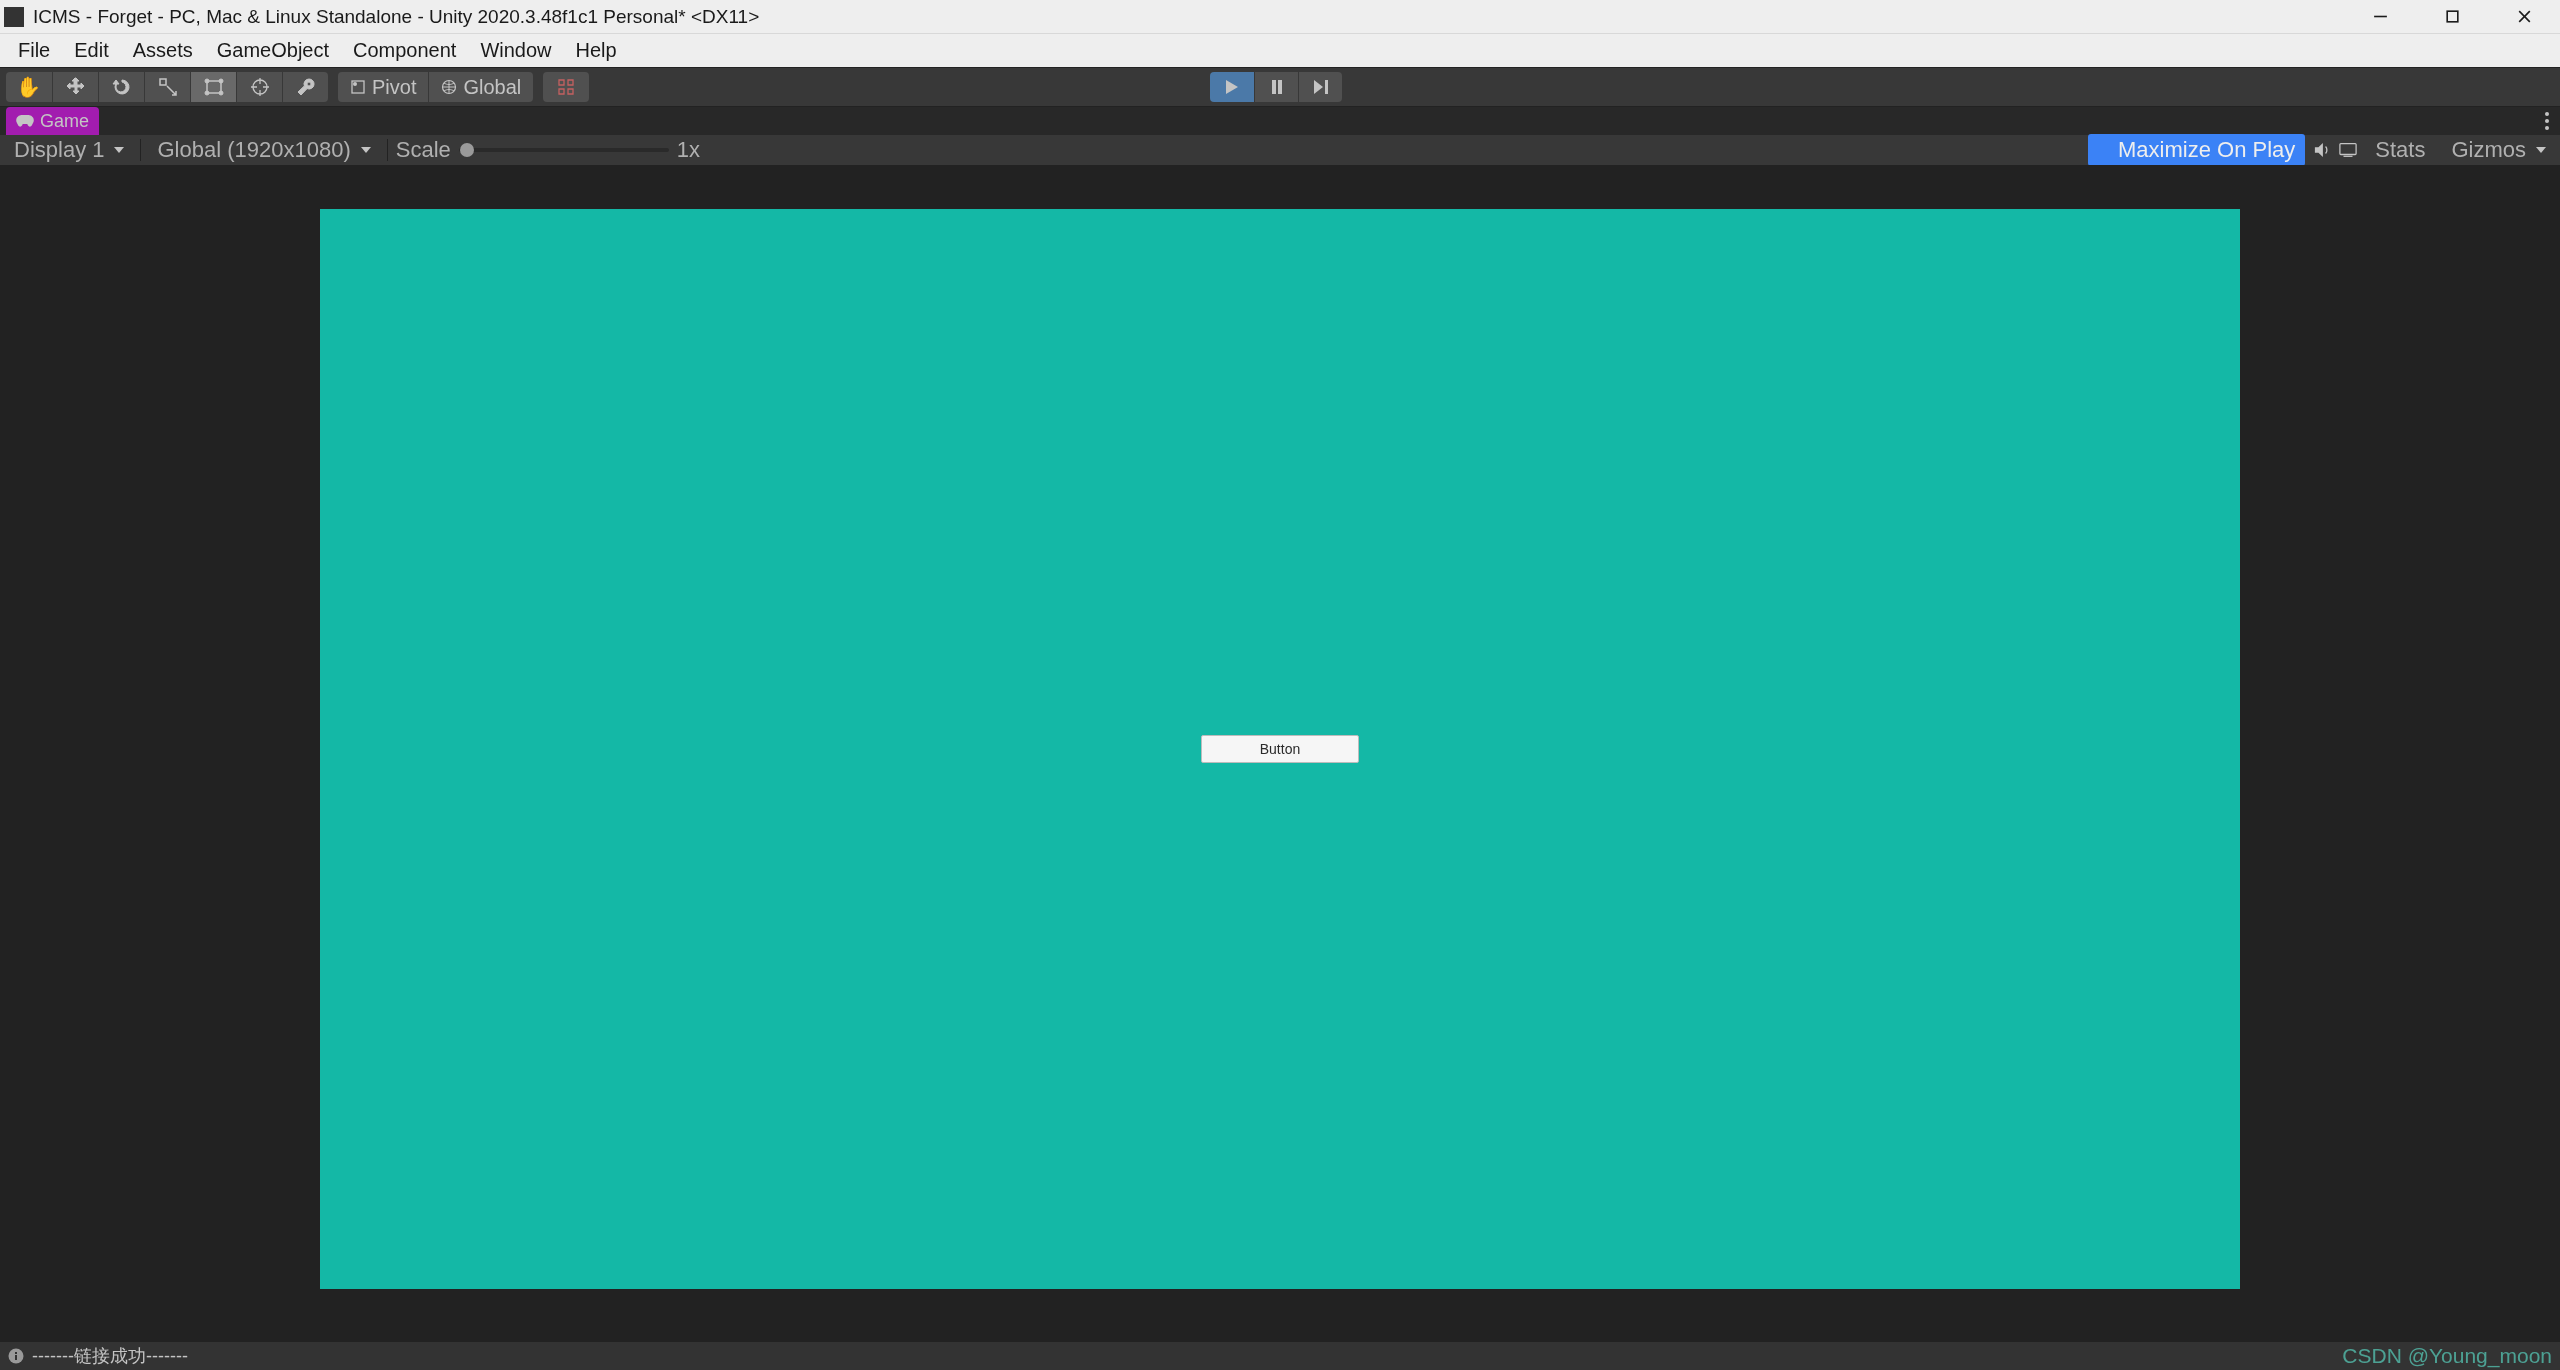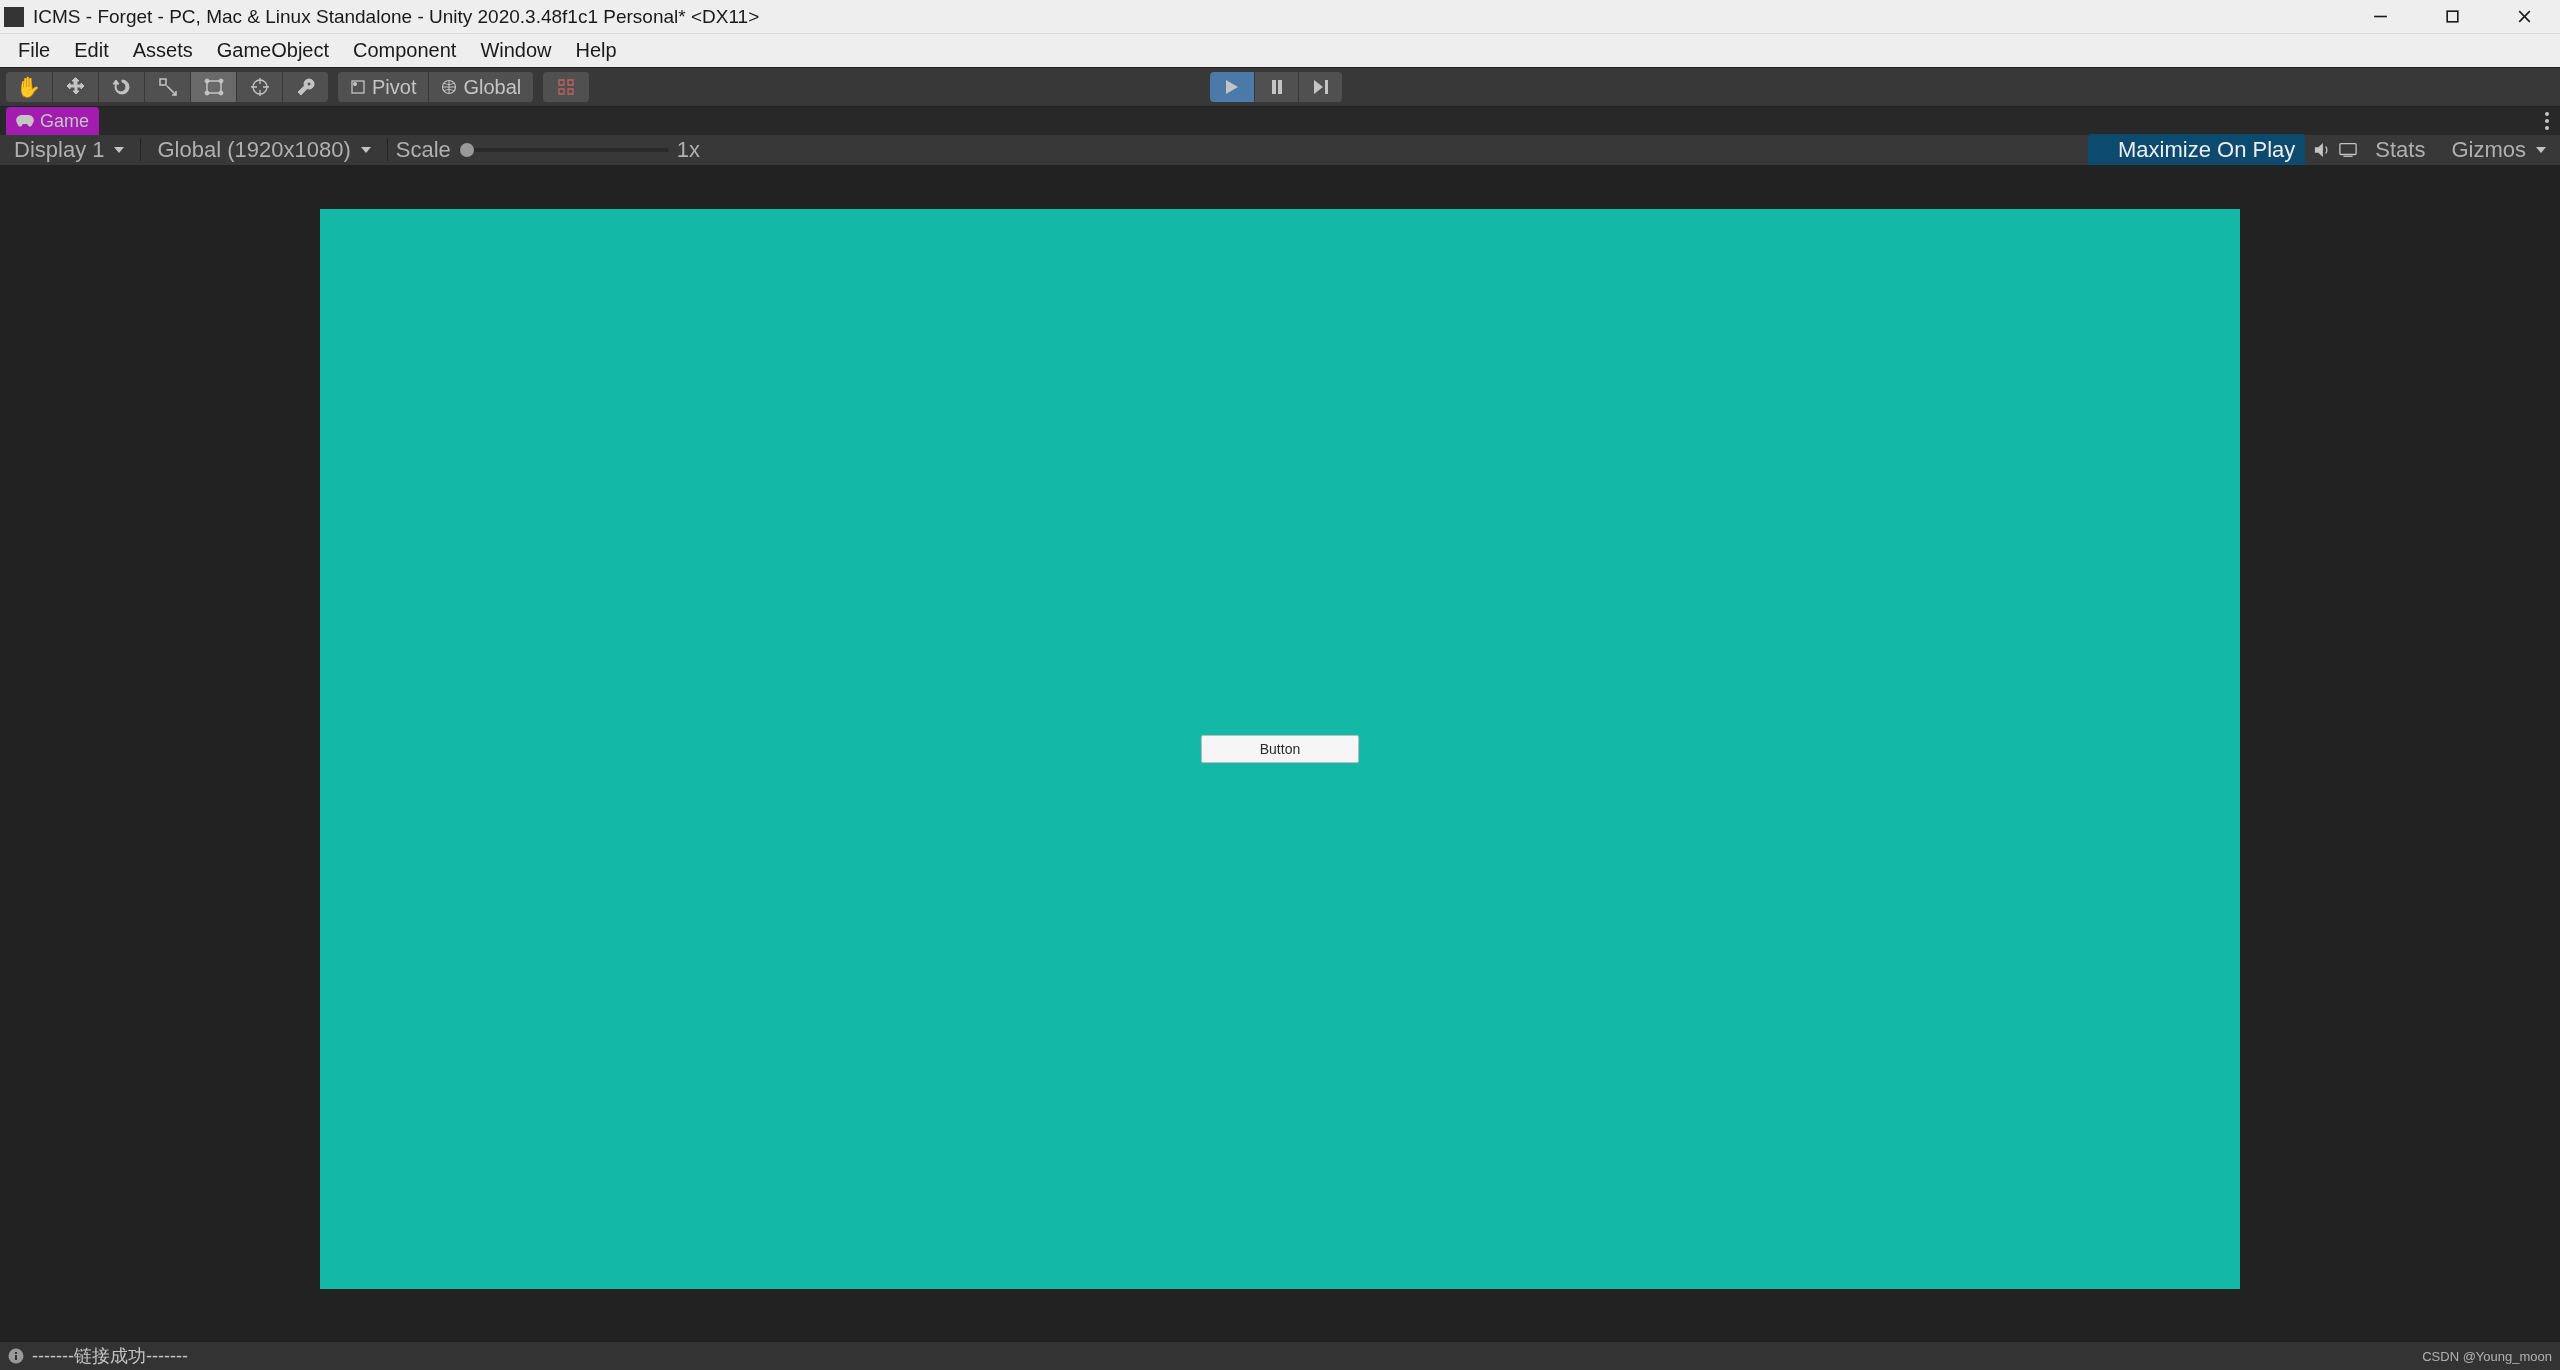--- a/index.html
+++ b/index.html
@@ -89,21 +89,21 @@
     height: 30px; background: #383838; display:flex; align-items:center;
     padding: 0 6px; font-size:22px; color:#b0b0b0; justify-content: space-between;
   }
   .view-ctrl-left, .view-ctrl-right { display:flex; align-items:center; gap:8px; }
   .vc-drop { display:flex; align-items:center; gap:10px; padding: 0 8px; cursor:pointer; }
   .vc-sep { width:1px; height:22px; background:#222; }
   .slider-track { width:210px; height:4px; background:#2a2a2a; border-radius:2px; position:relative; cursor:pointer;}
   .slider-thumb { position:absolute; left:0; top:50%; width:14px; height:14px; background:#9a9a9a;
                   border-radius:50%; transform:translate(-50%,-50%); }
   .ctrl-text-btn { padding:3px 10px; border-radius:3px; cursor:pointer; }
-  .ctrl-text-btn.active { background:#0c4a6e; color:#eee;padding-left:30px; }
+  .ctrl-text-btn.active { background:#3b82f6; color:#eee;padding-left:30px; }
   .mini-icon { width:18px; height:16px; }
 
   
   .viewport-wrap { background:#222222; position:relative; height: calc(100% - 33px - 34px - 40px - 28px - 30px - 28px); }
   .game-canvas {
     position:absolute; left:320px; top:44px; width:1920px; height:1080px;
     background:#14b8a6; display:flex; align-items:center; justify-content:center;
     transform: scale(1); transform-origin: top left;
   }
   
@@ -113,21 +113,21 @@
     display:flex; align-items:center; justify-content:center; cursor:pointer;
   }
 
   
   .statusbar {
     height: 28px; background: #333333; display:flex; align-items:center; justify-content:space-between;
     padding: 0 8px; font-size:18px; color:#c4c4c4;
   }
   .status-left { display:flex; align-items:center; gap:8px; }
   .status-icon { width:16px; height:16px; }
-  .watermark { font-size:13px; color:#ffffff; opacity:.6; display:flex; align-items:center; gap:4px;justify-content:flex-end;}
+  .watermark { font-size:21px; color:#5eead4; opacity:.6; display:flex; align-items:center; gap:4px;justify-content:flex-end;}
 </style>
 </head>
 <body>
 
 <div class="titlebar">
   <div class="titlebar-left">
     <span class="app-icon"></span>
     <span>ICMS - Forget - PC, Mac &amp; Linux Standalone - Unity 2020.3.48f1c1 Personal* &lt;DX11&gt;</span>
   </div>
   <div class="win-controls">

